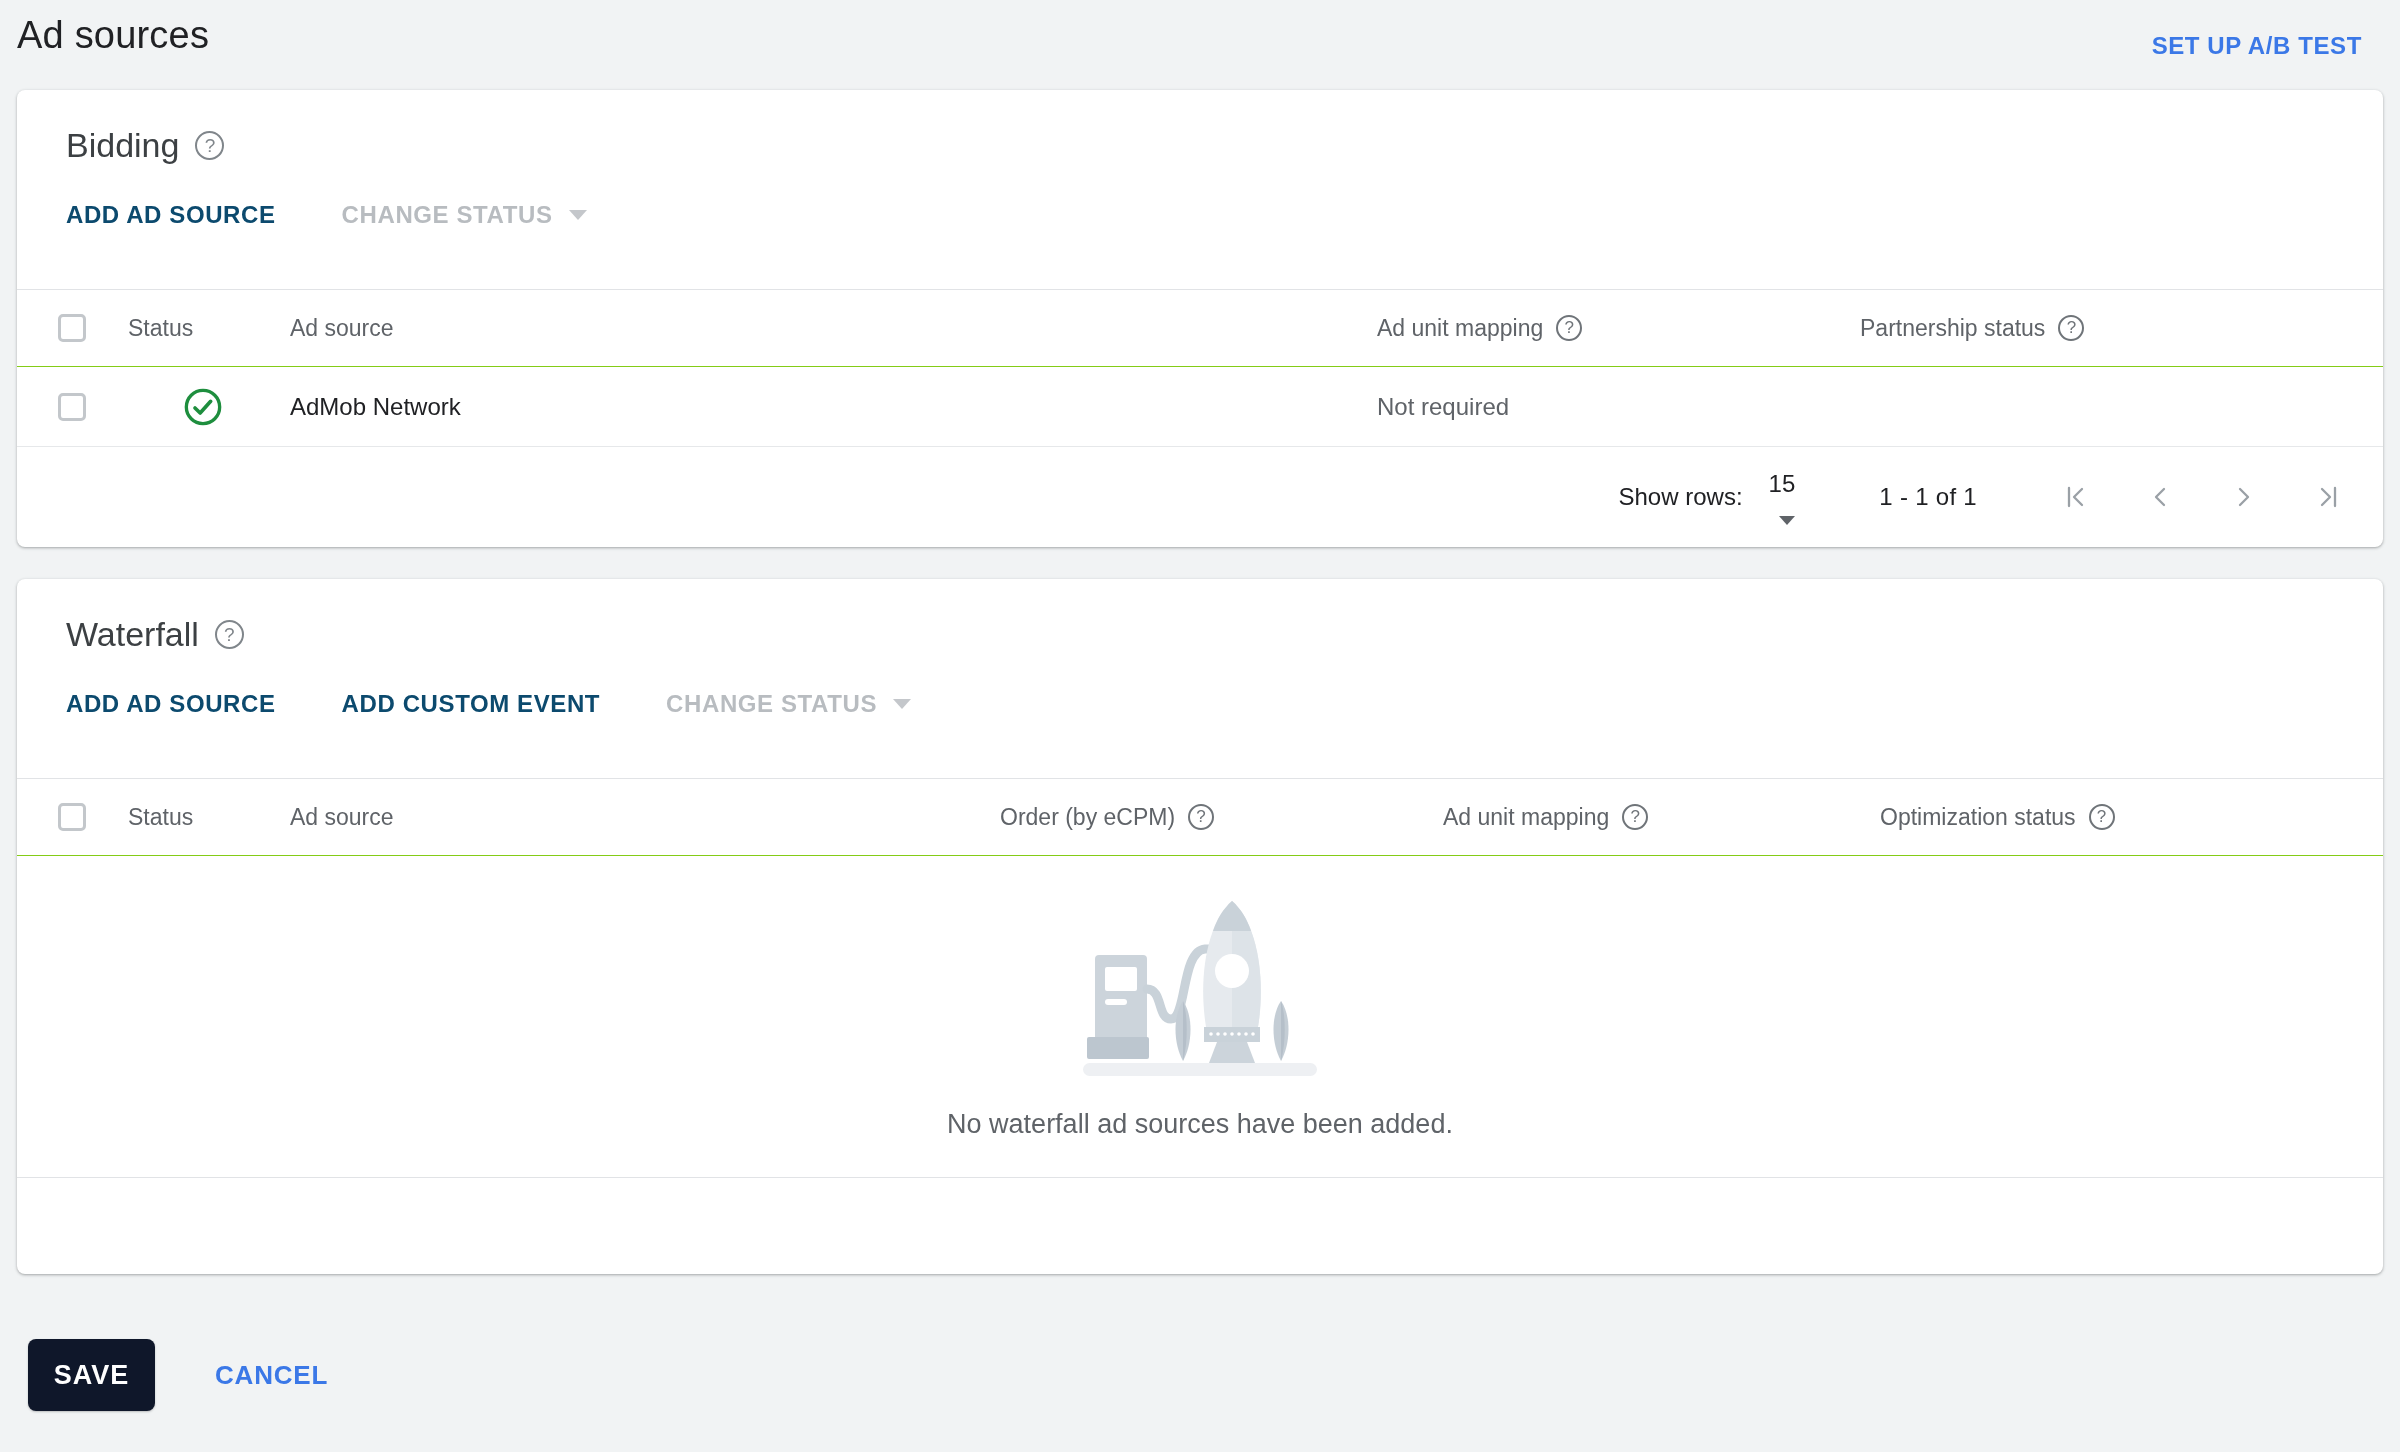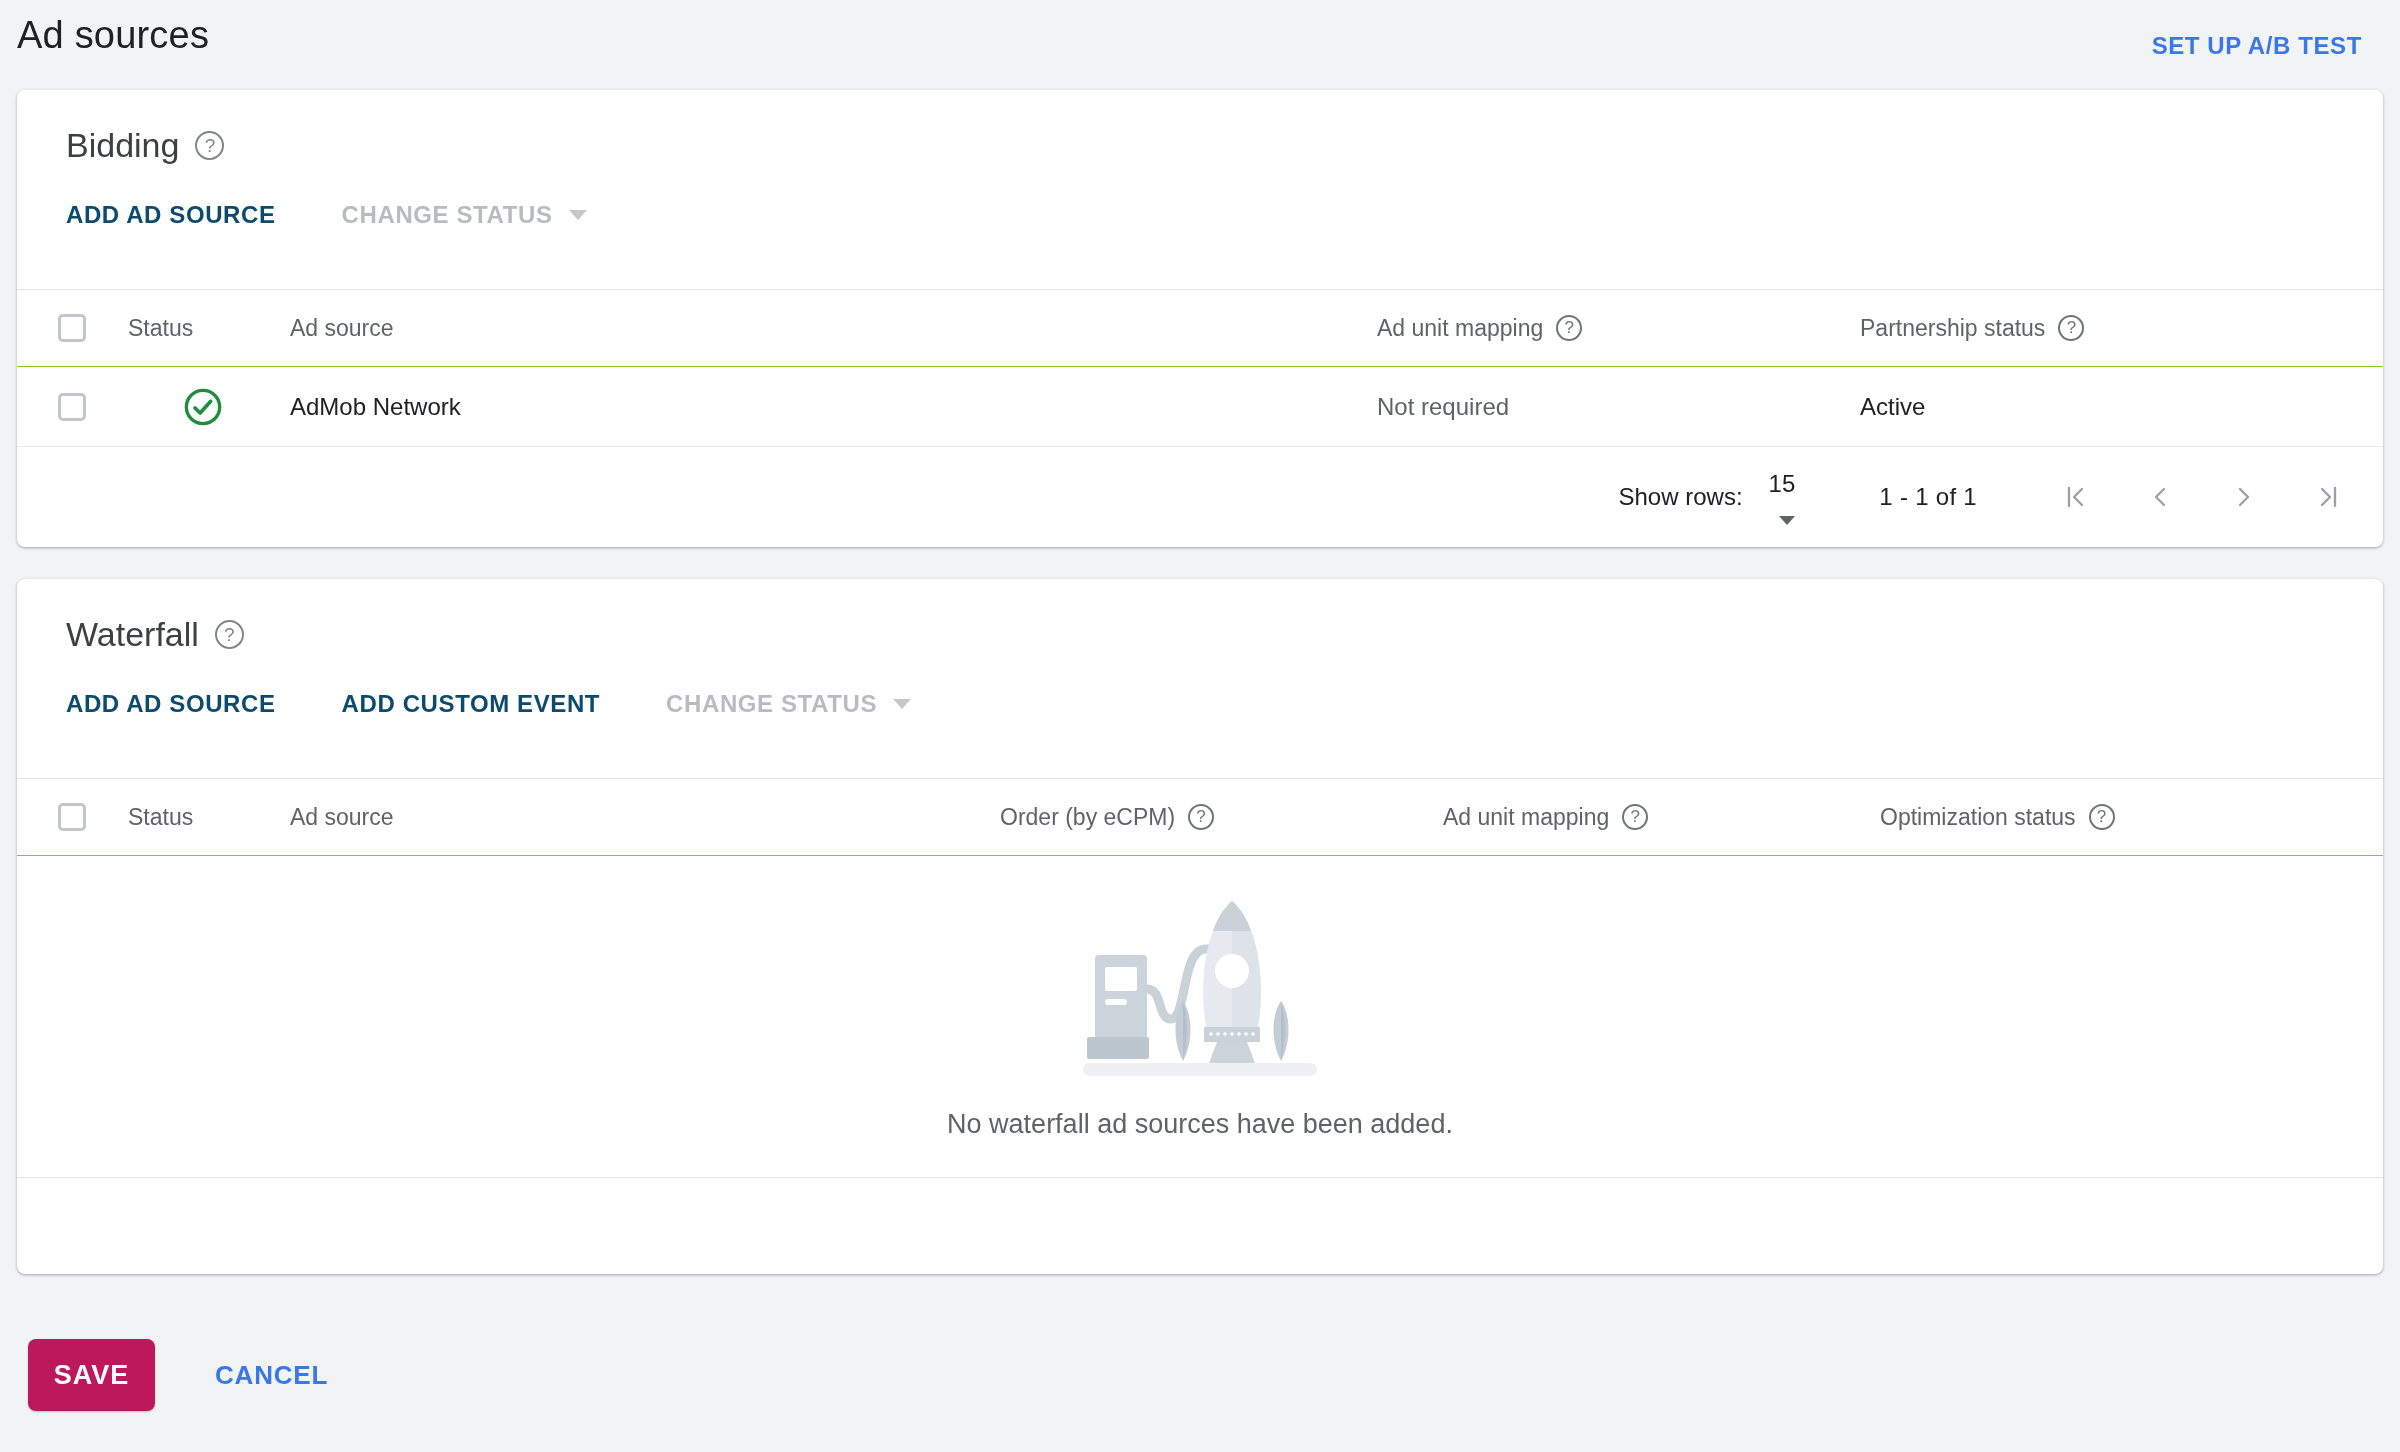--- a/index.html
+++ b/index.html
@@ -92,21 +92,21 @@
 
   
   .empty-zone { height:322px; display:flex; flex-direction:column; align-items:center; justify-content:center; border-bottom:1px solid #e1e3e6; }
   .empty-art { width:270px; height:190px; }
   .empty-msg { font-size:27px; color:#5f6368; margin-top:26px; }
   .card-footer-space { height:96px; }
 
   
   .footer-bar { display:flex; align-items:center; margin:65px 0 0 28px; }
   .save-btn {
-    width:127px; height:72px; background:#be185d; color:#ffffff;
+    width:127px; height:72px; background:#0f172a; color:#ffffff;
     border:none; border-radius:8px; font-family:inherit;
     font-size:27px; font-weight:700; letter-spacing:1px; cursor:pointer;
     box-shadow:0 1px 2px rgba(60,64,67,.3);
   }
   .cancel-link { font-size:26px; font-weight:700; color:#3b78e7; letter-spacing:0.8px; margin-left:60px; cursor:pointer; }
 </style>
 </head>
 <body>
 
 <div class="page-header">
@@ -151,21 +151,20 @@
           <div class="checkbox"></div>
         </div>
       <div>
         <svg class="status-ok" viewBox="0 0 24 24">
           <circle cx="12" cy="12" r="10" fill="none" stroke="#1e8e3e" stroke-width="2"></circle>
           <path d="M7.2 12.6l3.1 3 6.3-7" fill="none" stroke="#1e8e3e" stroke-width="2.2" stroke-linecap="round" stroke-linejoin="round"></path>
         </svg>
       </div>
       <div class="td">AdMob Network</div>
       <div class="td muted">Not required</div>
-      <div class="td">Active</div>
     </div>
 
     <div class="pagination">
       <span class="pg-label">Show rows:</span>
       <span class="rows-select">
         <span>15</span>
         <span class="caret-down dark"></span>
       </span>
       <span class="pg-range">1 - 1 of 1</span>
       <span class="pg-icons">

